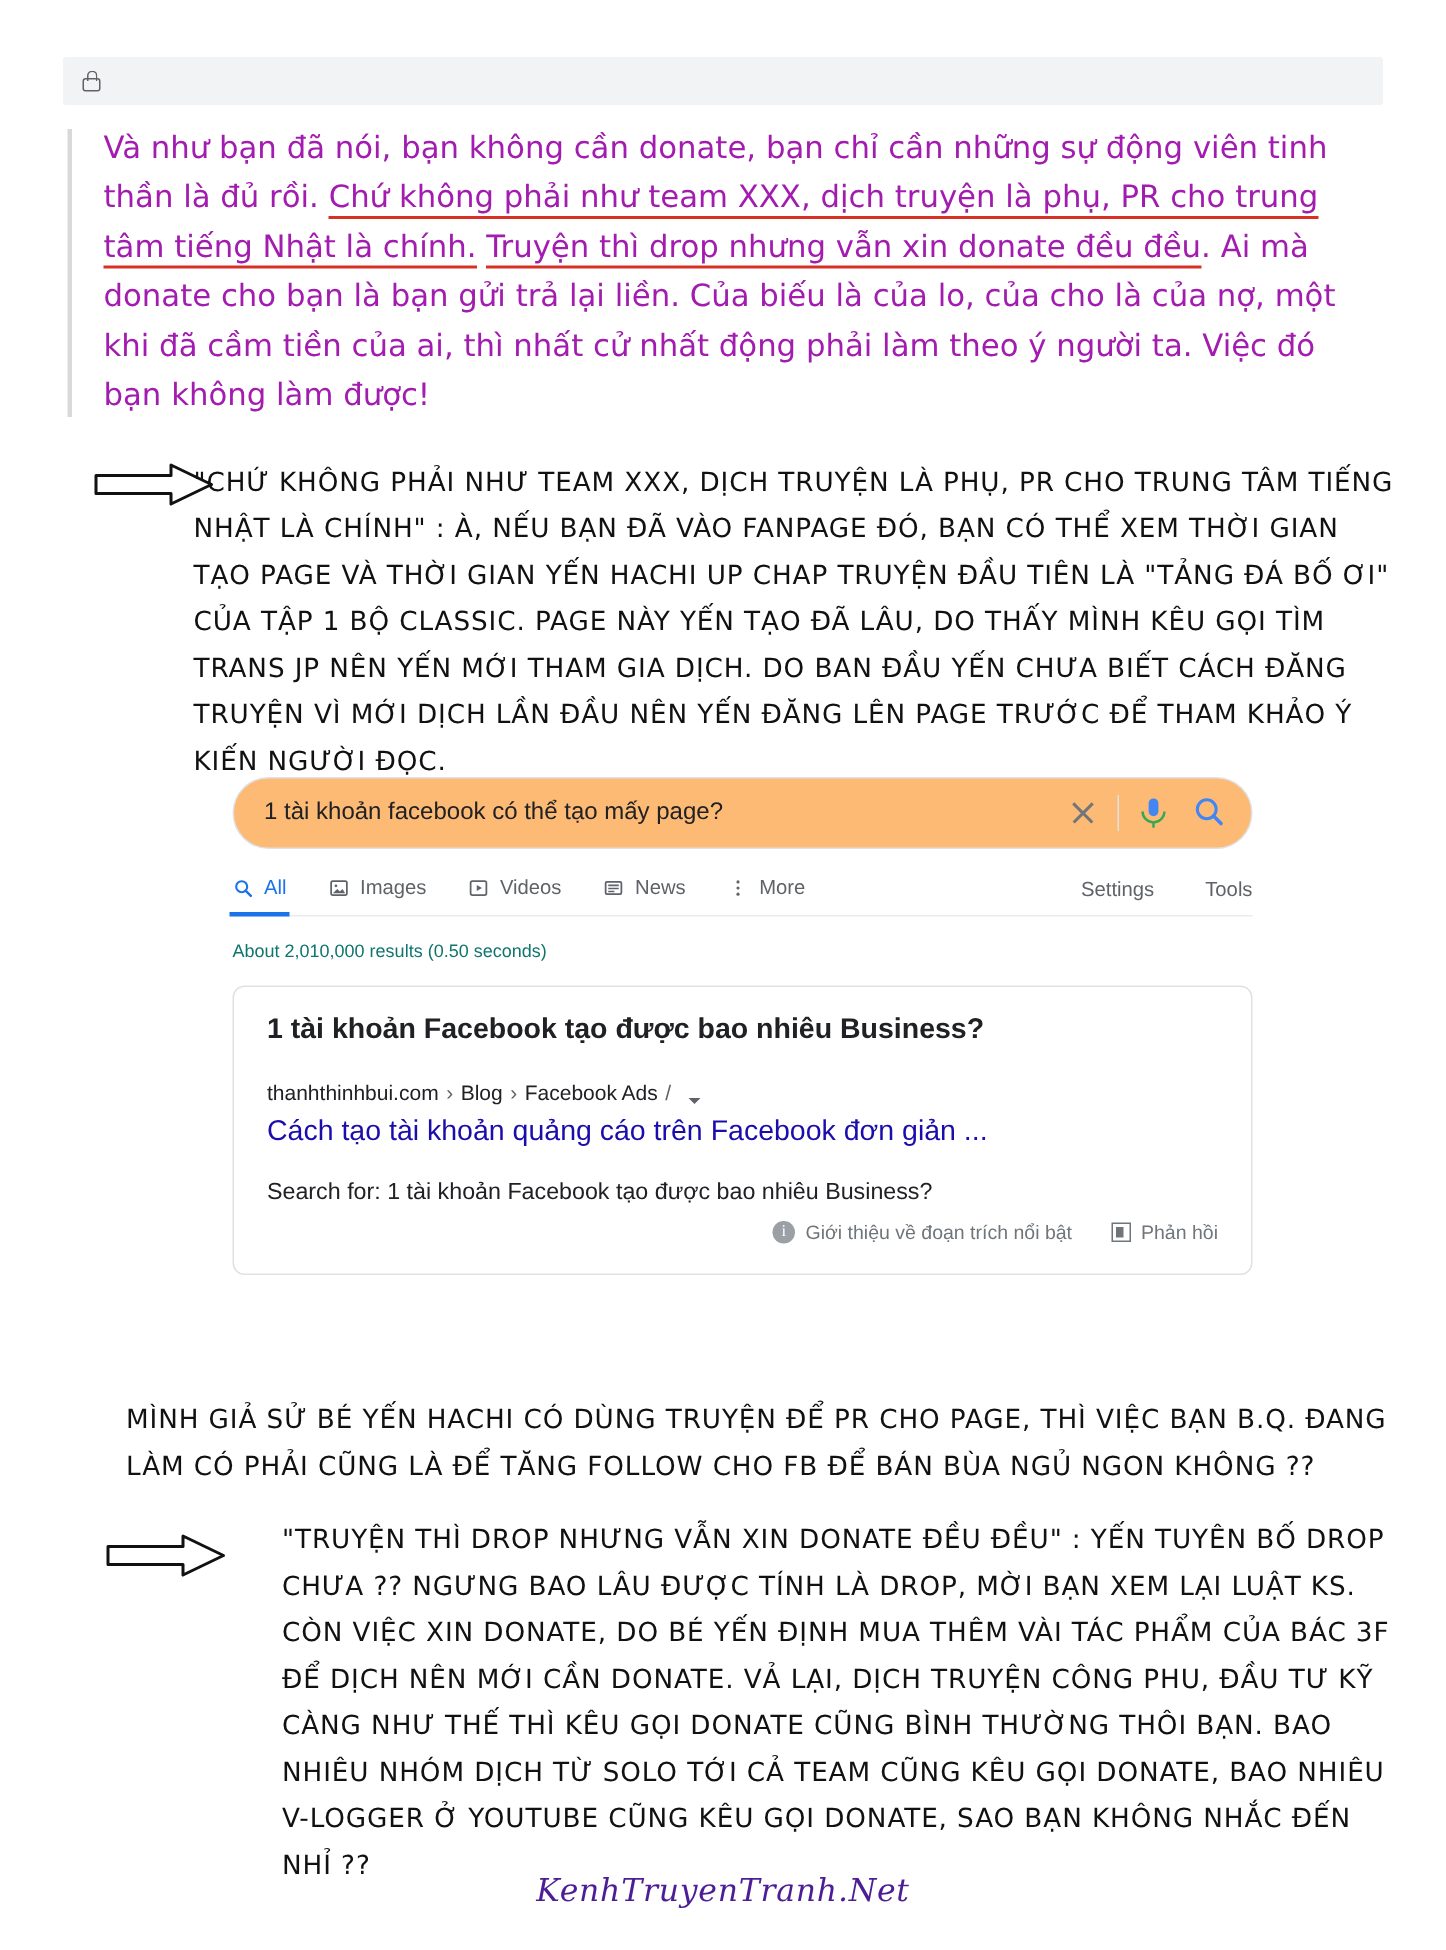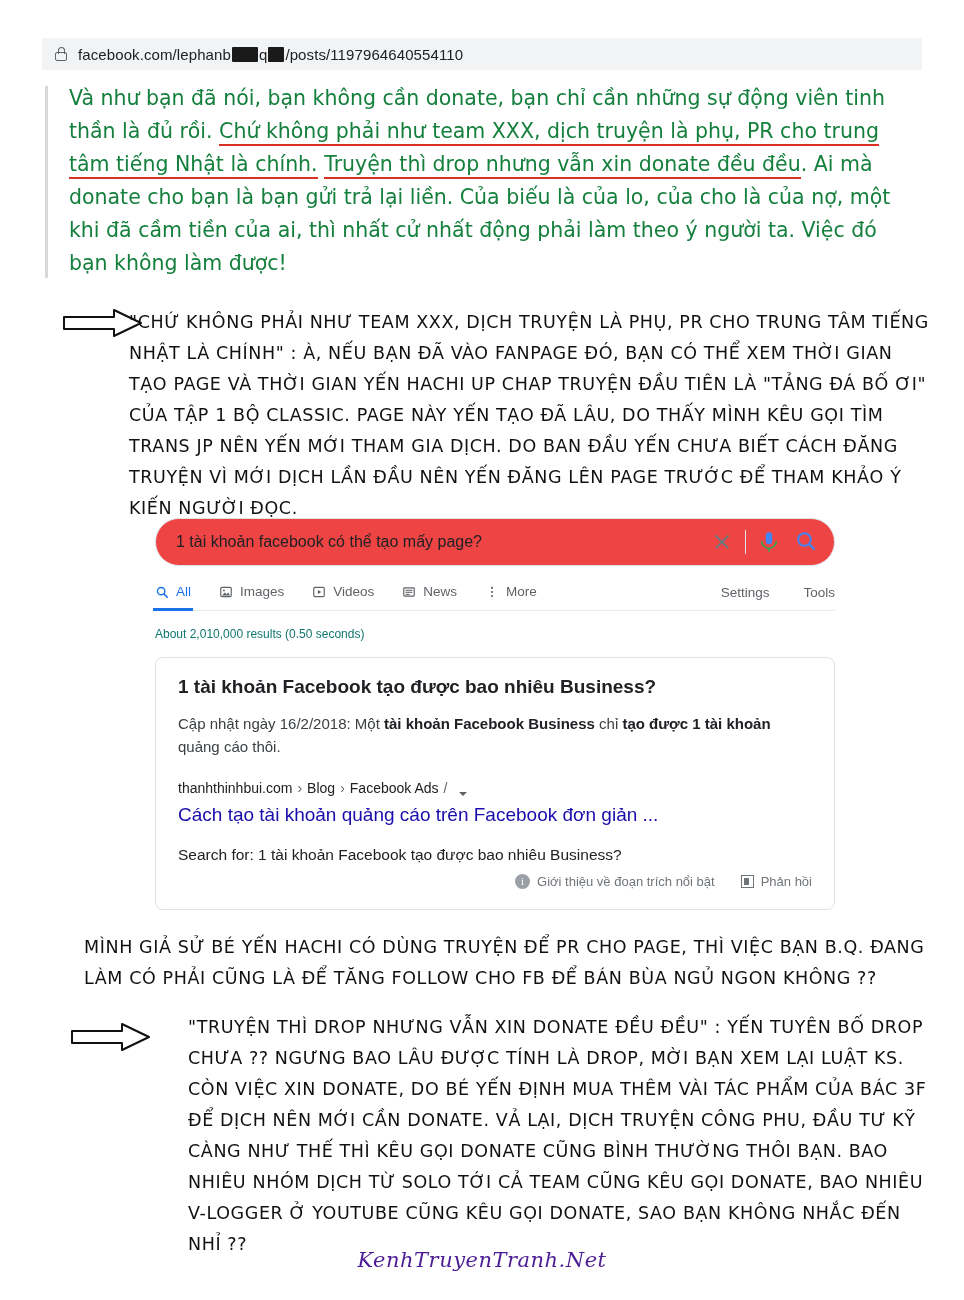--- a/index.html
+++ b/index.html
@@ -76,21 +76,21 @@
     position: absolute;
     left: 0; top: 4px;
     width: 3px; height: 192px;
     background: #d9d9d9;
   }
   .quote-text {
     margin-left: 24px;
     font-family: "DejaVu Sans", sans-serif;
     font-size: 20.5px;
     line-height: 33px;
-    color: #15803d;
+    color: #a21caf;
     text-align: left;
   }
   .u-red {
     border-bottom: 2px solid #d93025;
     padding-bottom: 1px;
   }
 
   
   .hand {
     font-family: "DejaVu Sans", sans-serif;
@@ -131,21 +131,21 @@
     left: 155px; top: 518px;
     width: 680px;
   }
   .gsearch {
     height: 48px;
     border: 1px solid #dfe1e5;
     border-radius: 24px;
     display: flex;
     align-items: center;
     padding: 0 8px 0 20px;
-    background: #ef4444;
+    background: #fdba74;
   }
   .gsearch .q {
     flex: 1;
     font-size: 16px;
     color: #202124;
     font-family: "Liberation Sans", sans-serif;
   }
   .gs-x {
     width: 26px; height: 26px;
     position: relative;
@@ -300,21 +300,20 @@
   }
 </style>
 </head>
 <body>
 
 <div class="urlbar">
   <span class="lock-icon">
     <span class="shackle"></span>
       <span class="body"></span>
   </span>
-  <span class="url-text"><span>facebook.com/lephanb</span><span class="redact r1"></span><span>q</span><span class="redact r2"></span><span>/posts/1197964640554110</span></span>
 </div>
 
 <div class="quote-block">
   <div class="quote-bar"></div>
   <div class="quote-text"><span>Và như bạn đã nói, bạn không cần donate, bạn chỉ cần những sự động viên tinh thần là đủ rồi. </span><span class="u-red">Chứ không phải như team XXX, dịch truyện là phụ, PR cho trung tâm tiếng Nhật là chính.</span><span> </span><span class="u-red">Truyện thì drop nhưng vẫn xin donate đều đều</span><span>. Ai mà donate cho bạn là bạn gửi trả lại liền. Của biếu là của lo, của cho là của nợ, một khi đã cầm tiền của ai, thì nhất cử nhất động phải làm theo ý người ta. Việc đó bạn không làm được!</span></div>
 </div>
 
 <div class="arrow arrow-1">
   <svg width="82" height="30" viewBox="0 0 82 30">
     <polygon points="2,9 52,9 52,2 79,15 52,28 52,21 2,21" fill="#ffffff" stroke="#111111" stroke-width="2" stroke-linejoin="round"></polygon>
@@ -396,21 +395,20 @@
     <div class="gtab-right">
       <span>Settings</span>
       <span>Tools</span>
     </div>
   </div>
 
   <div class="gcount">About 2,010,000 results (0.50 seconds)</div>
 
   <div class="gcard">
     <div class="gcard-title">1 tài khoản Facebook tạo được bao nhiêu Business?</div>
-    <div class="gcard-snippet"><span>Cập nhật ngày 16/2/2018: Một </span><b>tài khoản Facebook Business</b><span> chỉ </span><b>tạo được 1 tài khoản</b><span> quảng cáo thôi.</span></div>
     <div class="gcard-url">
       <span>thanhthinhbui.com</span>
       <span class="sep">›</span>
       <span>Blog</span>
       <span class="sep">›</span>
       <span>Facebook Ads</span>
       <span class="sep">/</span>
       <span class="caret"></span>
     </div>
     <div class="gcard-link">Cách tạo tài khoản quảng cáo trên Facebook đơn giản ...</div>

